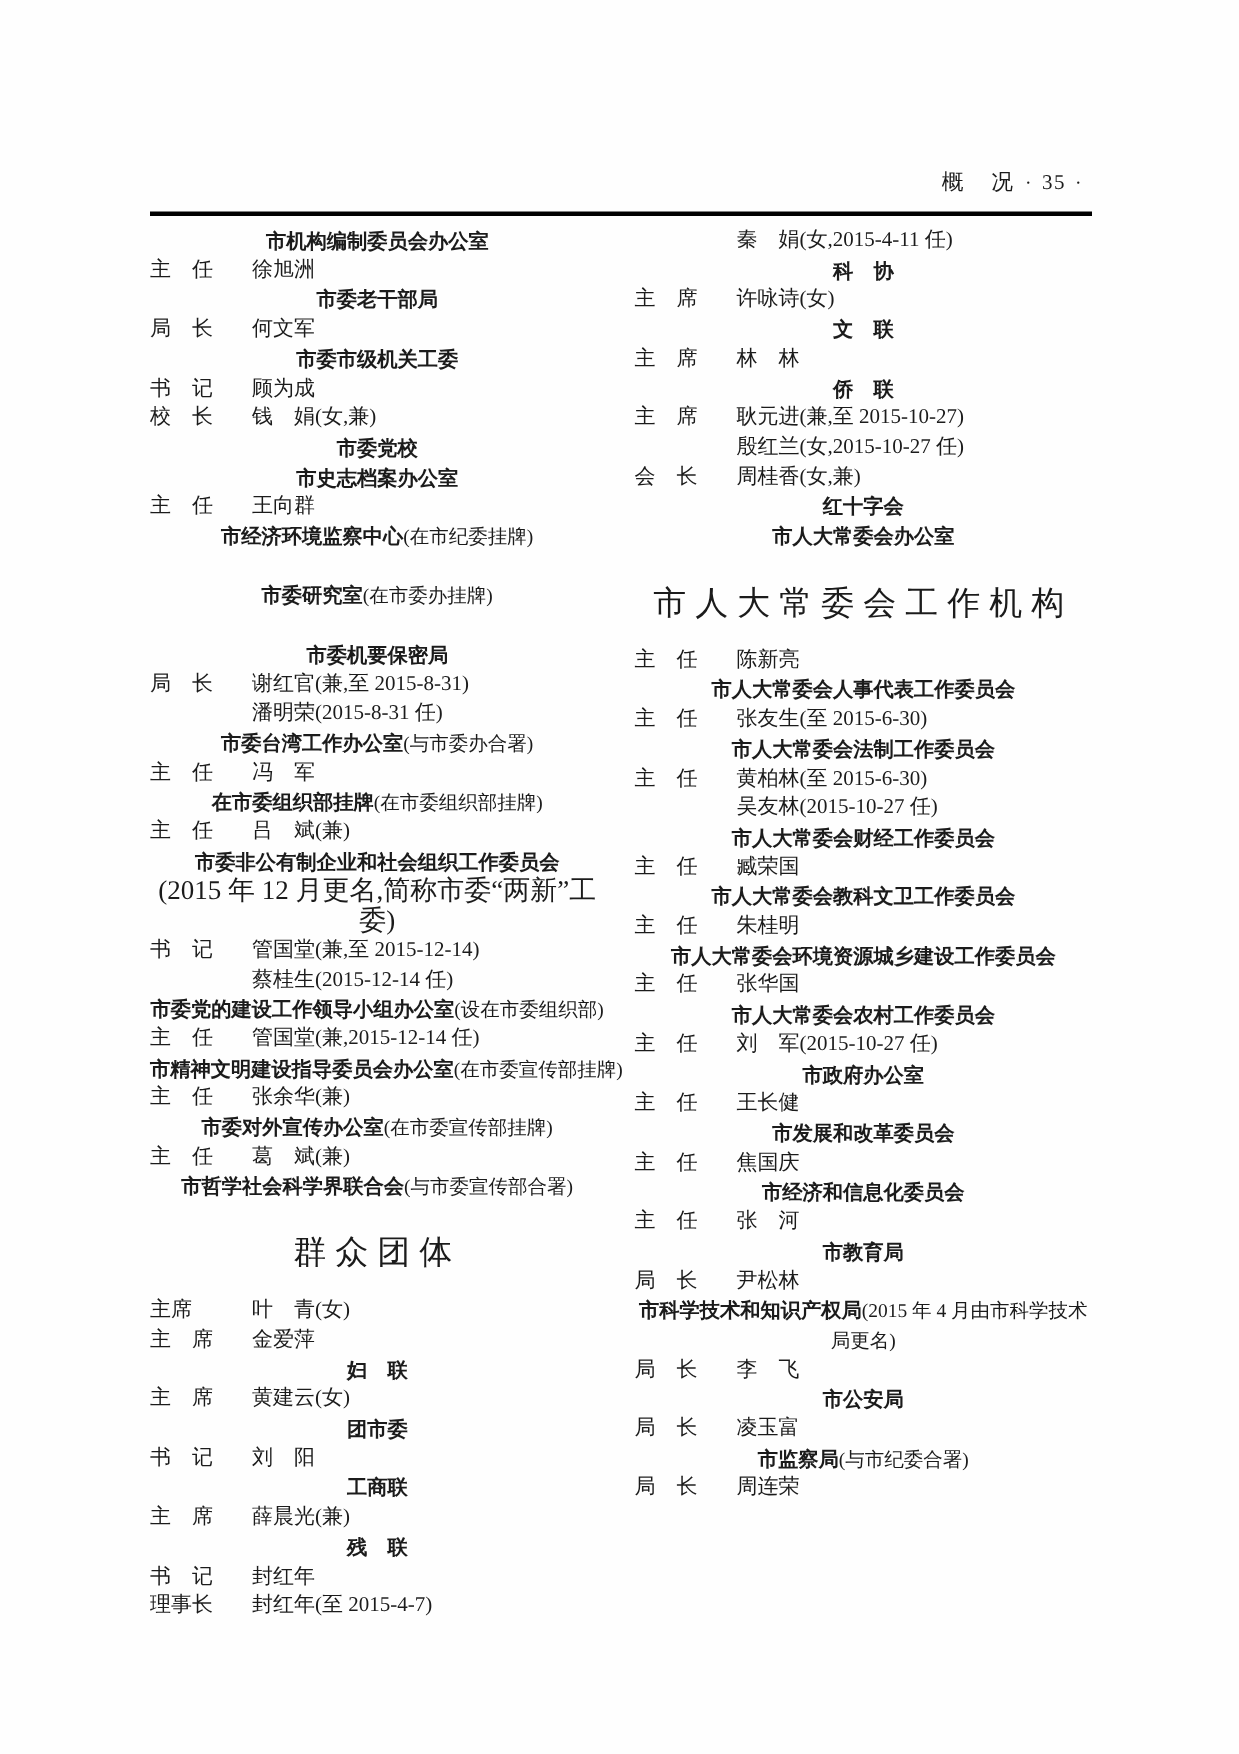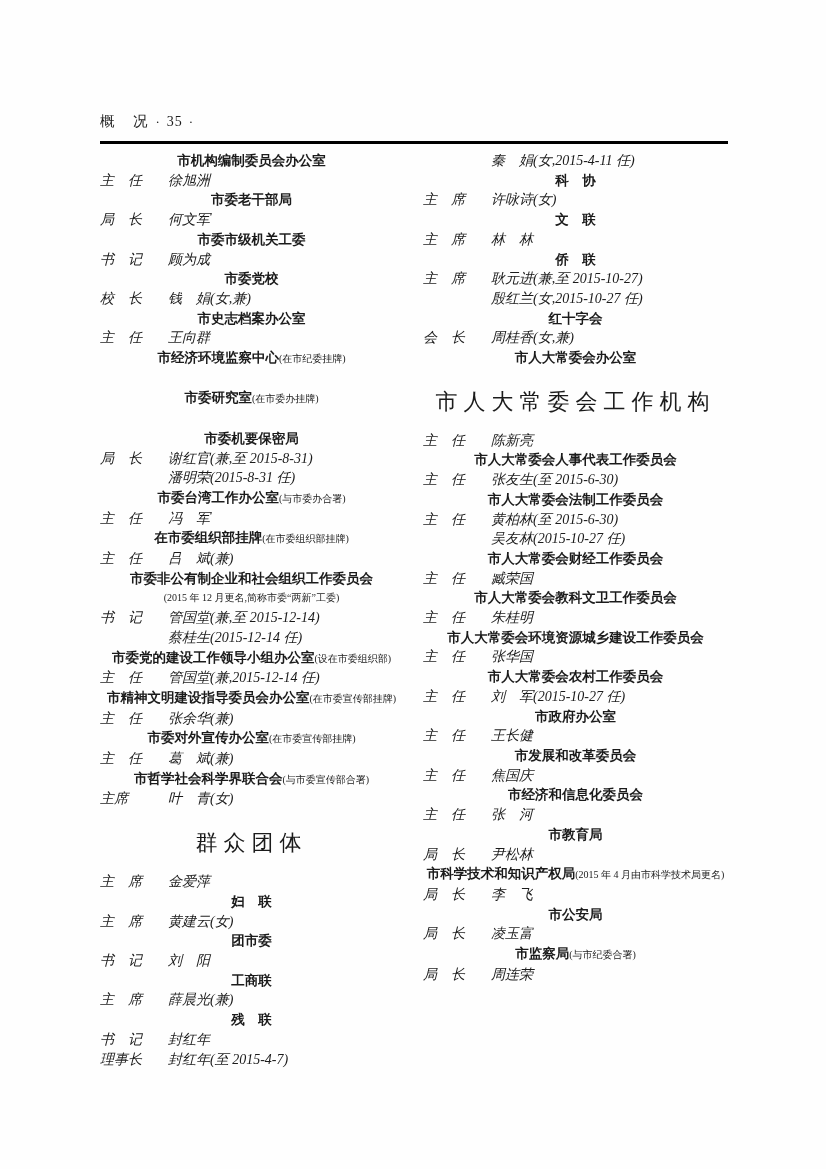--- a/index.html
+++ b/index.html
@@ -7,21 +7,21 @@
     width:826px;height:1169px;
     background:#ffffff;
     color:#1b1b1b;
     font-family:"Liberation Serif","DejaVu Serif",serif;
     -webkit-font-smoothing:antialiased;
   }
   .sheet{position:relative;width:826px;height:1169px;overflow:hidden;background:#fefefe;}
 
   .running-head{
     position:absolute;top:112px;left:100px;width:628px;
-    text-align:left;font-size:14.5px;letter-spacing:1px;white-space:nowrap;
+    text-align:right;font-size:14.5px;letter-spacing:1px;white-space:nowrap;
   }
   .running-head .rh-title{letter-spacing:2px;}
   .running-head .rh-dot{display:inline-block;margin:0 6px;font-size:13px;}
   .running-head .rh-page{font-size:14px;}
 
   .head-rule{
     position:absolute;top:141px;left:100px;width:628px;height:3px;background:#000;
   }
 
   .content{
@@ -36,25 +36,25 @@
   .row{line-height:19.7px;font-size:14px;}
 
   .org-row{
     text-align:center;white-space:nowrap;
     font-family:"Liberation Sans","DejaVu Sans",sans-serif;
     font-weight:bold;font-size:13.5px;
   }
   .org-row.wrap{white-space:normal;text-align:center;}
   .org-note{
     font-family:"Liberation Serif","DejaVu Serif",serif;
-    font-weight:normal;font-size:10px;
-  }
-  .note-row{text-align:center;font-size:10px;}
-
-  .entry-row{display:flex;font-style:italic;}
+    font-weight:normal;font-size:13px;
+  }
+  .note-row{text-align:center;font-size:18px;}
+
+  .entry-row{display:flex;}
   .entry-label{flex:0 0 68px;width:68px;}
   .entry-name{flex:1 1 auto;}
 
   .section-row{
     text-align:center;
     font-size:22px;line-height:30px;letter-spacing:6px;
     margin:19px 0 14px 0;
     font-family:"Liberation Serif","DejaVu Serif",serif;
   }
   .gap-row{height:19.7px;}
@@ -80,25 +80,25 @@
         <div class="row org-row"><span class="org-text">市委老干部局</span></div>
         <div class="row entry-row">
           <span class="entry-label">局　长</span>
           <span class="entry-name">何文军</span>
         </div>
         <div class="row org-row"><span class="org-text">市委市级机关工委</span></div>
         <div class="row entry-row">
           <span class="entry-label">书　记</span>
           <span class="entry-name">顾为成</span>
         </div>
-        <div class="row org-row"><span class="org-text">市委党校</span></div>
         <div class="row entry-row">
           <span class="entry-label">校　长</span>
           <span class="entry-name">钱　娟(女,兼)</span>
         </div>
+        <div class="row org-row"><span class="org-text">市委党校</span></div>
         <div class="row org-row"><span class="org-text">市史志档案办公室</span></div>
         <div class="row entry-row">
           <span class="entry-label">主　任</span>
           <span class="entry-name">王向群</span>
         </div>
         <div class="row org-row"><span class="org-text">市经济环境监察中心</span><span class="org-note">(在市纪委挂牌)</span></div>
         <div class="row gap-row"></div>
         <div class="row org-row"><span class="org-text">市委研究室</span><span class="org-note">(在市委办挂牌)</span></div>
         <div class="row gap-row"></div>
         <div class="row org-row"><span class="org-text">市委机要保密局</span></div>
@@ -139,25 +139,25 @@
         <div class="row entry-row">
           <span class="entry-label">主　任</span>
           <span class="entry-name">张余华(兼)</span>
         </div>
         <div class="row org-row"><span class="org-text">市委对外宣传办公室</span><span class="org-note">(在市委宣传部挂牌)</span></div>
         <div class="row entry-row">
           <span class="entry-label">主　任</span>
           <span class="entry-name">葛　斌(兼)</span>
         </div>
         <div class="row org-row"><span class="org-text">市哲学社会科学界联合会</span><span class="org-note">(与市委宣传部合署)</span></div>
+        <div class="row section-row">群众团体</div>
         <div class="row entry-row">
           <span class="entry-label">主席</span>
           <span class="entry-name">叶　青(女)</span>
         </div>
-        <div class="row section-row">群众团体</div>
         <div class="row entry-row">
           <span class="entry-label">主　席</span>
           <span class="entry-name">金爱萍</span>
         </div>
         <div class="row org-row"><span class="org-text">妇　联</span></div>
         <div class="row entry-row">
           <span class="entry-label">主　席</span>
           <span class="entry-name">黄建云(女)</span>
         </div>
         <div class="row org-row"><span class="org-text">团市委</span></div>
@@ -198,25 +198,25 @@
         </div>
         <div class="row org-row"><span class="org-text">侨　联</span></div>
         <div class="row entry-row">
           <span class="entry-label">主　席</span>
           <span class="entry-name">耿元进(兼,至 2015-10-27)</span>
         </div>
         <div class="row entry-row">
           <span class="entry-label"></span>
           <span class="entry-name">殷红兰(女,2015-10-27 任)</span>
         </div>
-        <div class="row org-row"><span class="org-text">红十字会</span></div>
         <div class="row entry-row">
           <span class="entry-label">会　长</span>
           <span class="entry-name">周桂香(女,兼)</span>
         </div>
+        <div class="row org-row"><span class="org-text">红十字会</span></div>
         <div class="row org-row"><span class="org-text">市人大常委会办公室</span></div>
         <div class="row section-row">市人大常委会工作机构</div>
         <div class="row entry-row">
           <span class="entry-label">主　任</span>
           <span class="entry-name">陈新亮</span>
         </div>
         <div class="row org-row"><span class="org-text">市人大常委会人事代表工作委员会</span></div>
         <div class="row entry-row">
           <span class="entry-label">主　任</span>
           <span class="entry-name">张友生(至 2015-6-30)</span>

